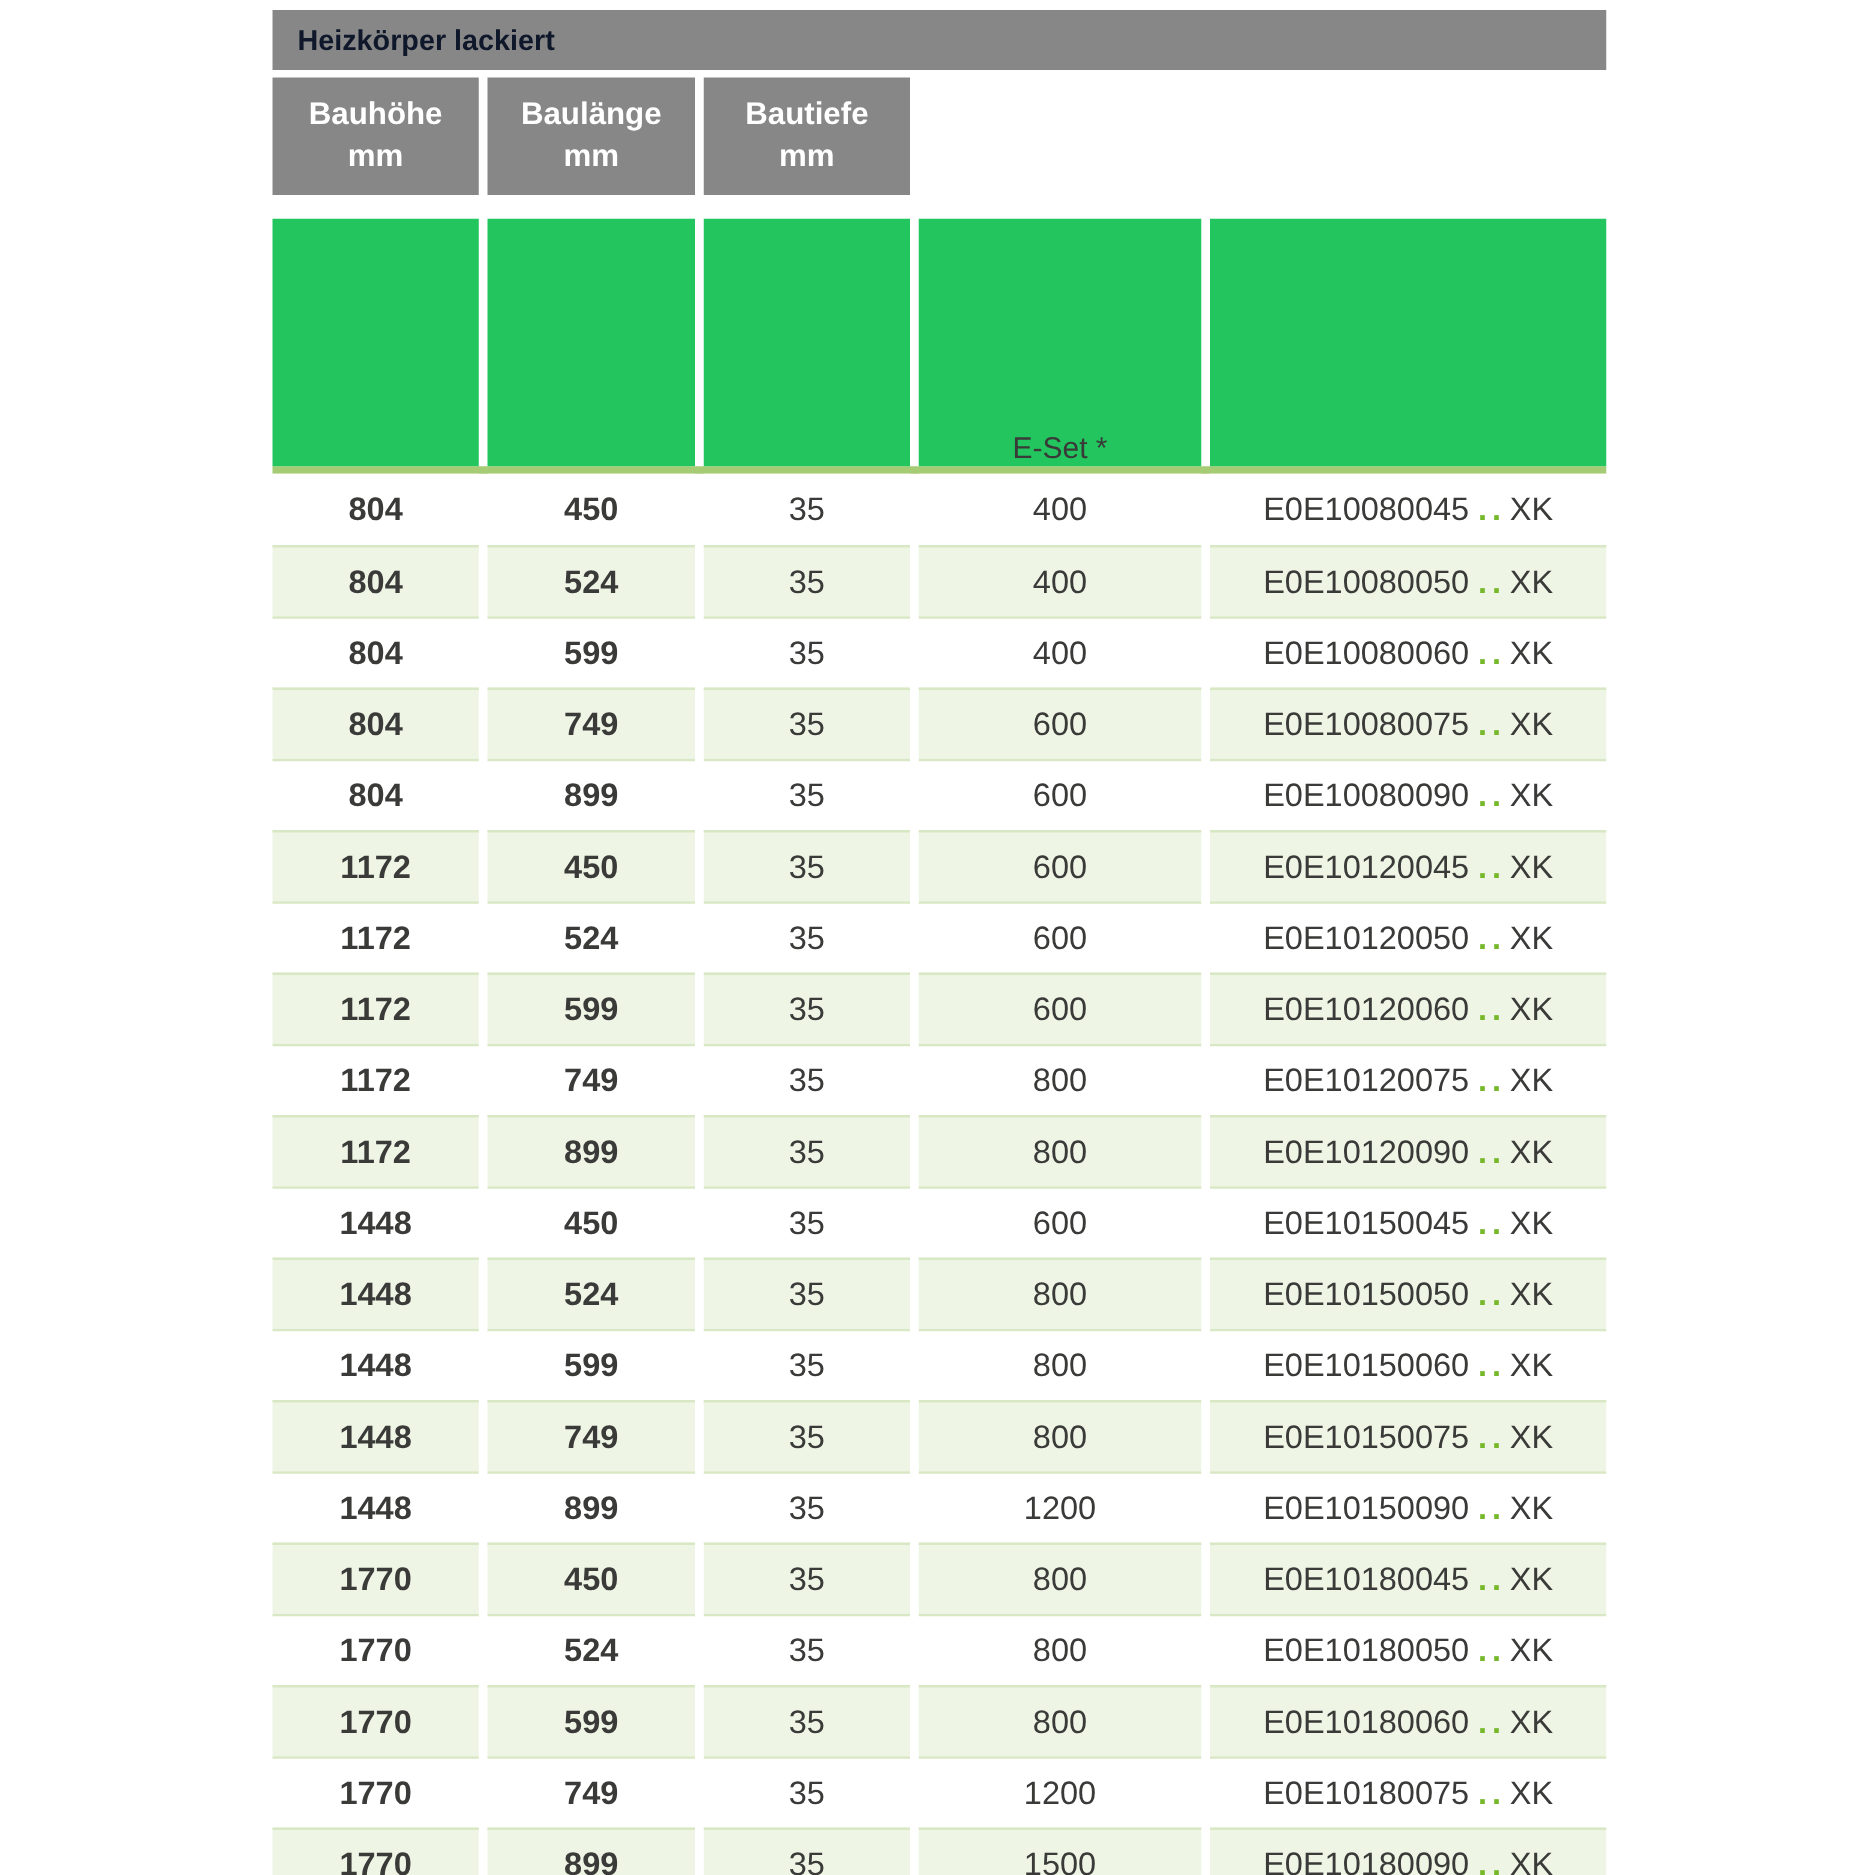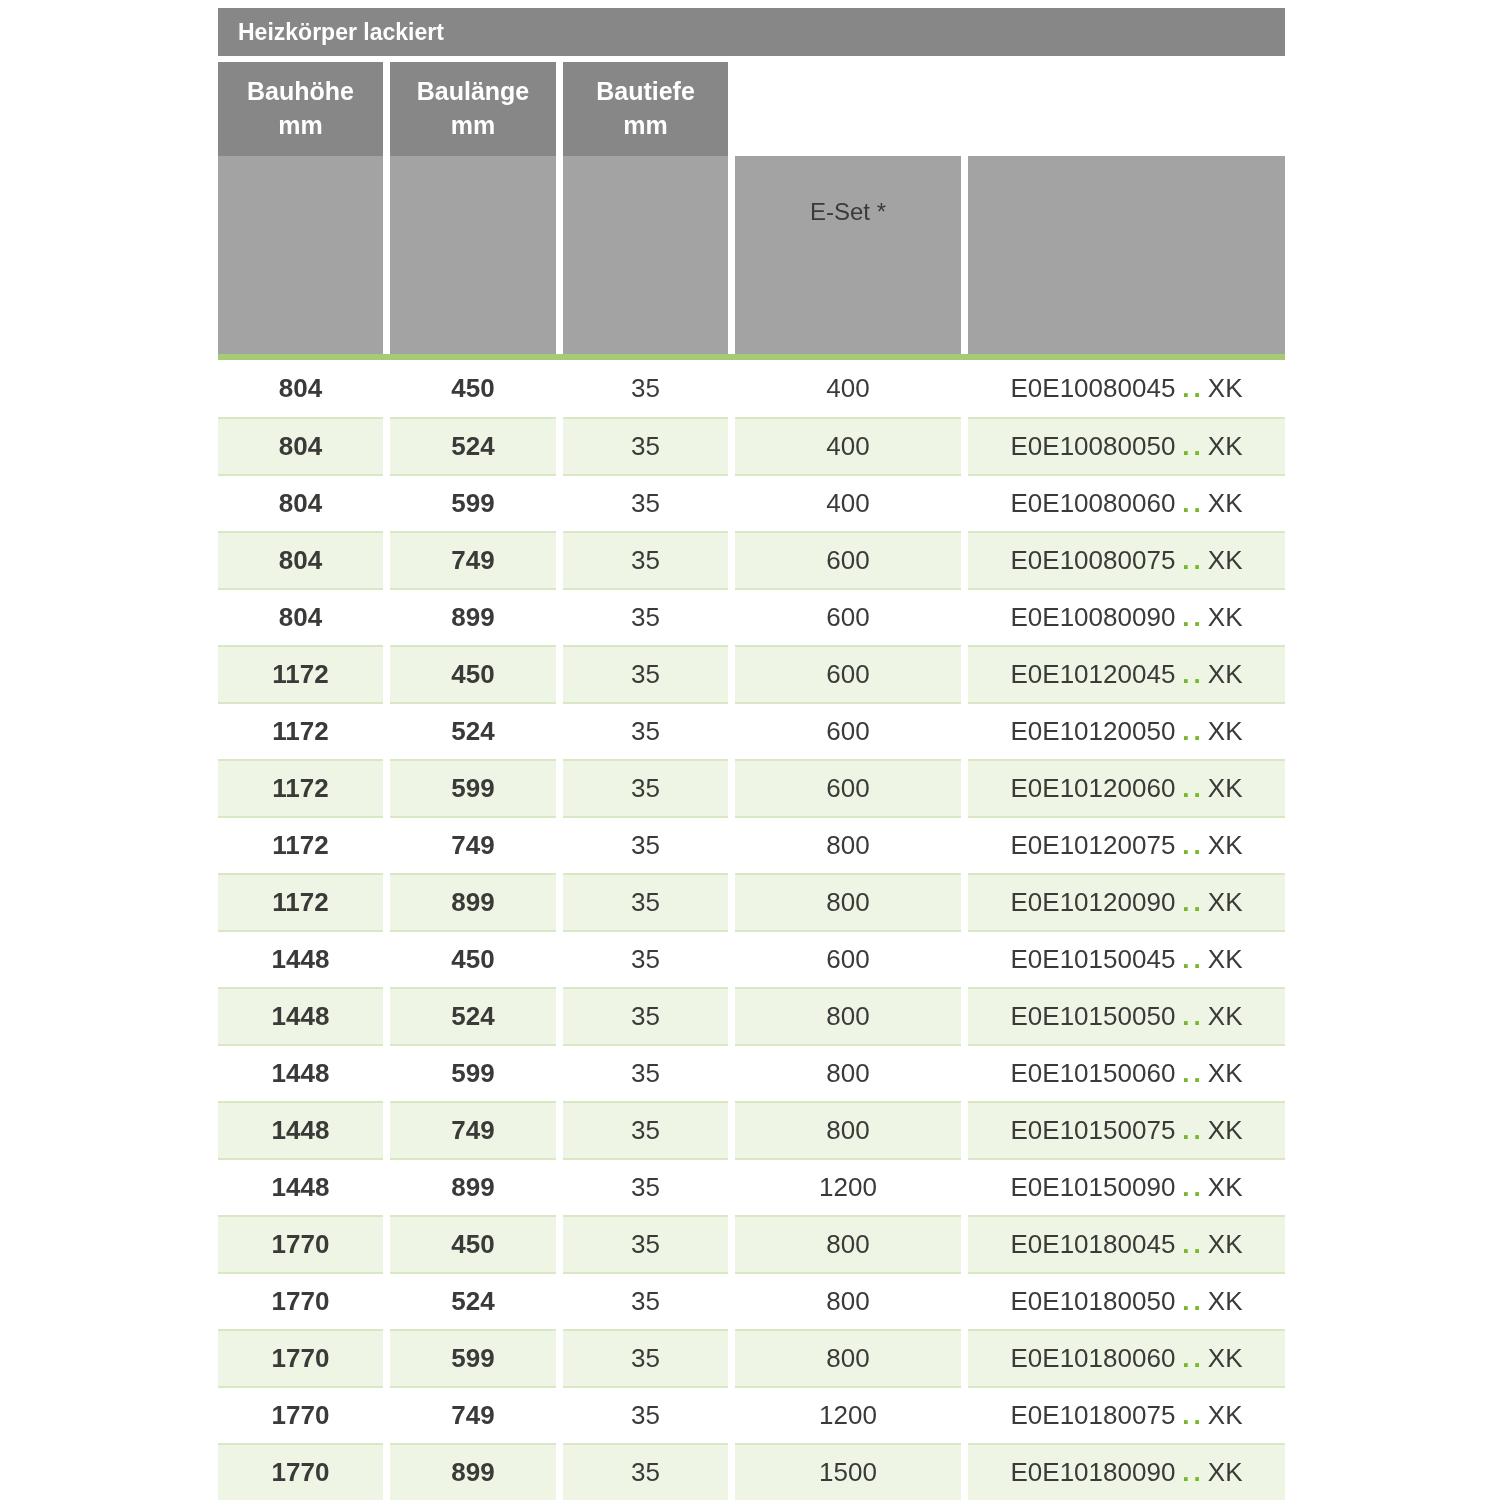--- a/index.html
+++ b/index.html
@@ -18,49 +18,49 @@
     width: 1067px;
   }
   .grid-row {
     display: grid;
     grid-template-columns: 165px 166px 165px 226px 317px;
     column-gap: 7px;
   }
   .title-bar {
     height: 48px;
     background: #878787;
-    color: #ffffff;
+    color: #0f172a;
     font-weight: bold;
     font-size: 23px;
     display: flex;
     align-items: center;
     padding-left: 20px;
     box-sizing: border-box;
     margin-bottom: 6px;
   }
-  .header-row { margin-bottom: 0; }
+  .header-row { margin-bottom: 19px; }
   .hcell {
     background: #878787;
     color: #ffffff;
     font-weight: bold;
     font-size: 25px;
     height: 94px;
     display: flex;
     flex-direction: column;
     justify-content: center;
     align-items: center;
     text-align: center;
     line-height: 1.35;
   }
   .scell {
-    background: #a3a3a3;
+    background: #22c55e;
     height: 198px;
     display: flex;
     justify-content: center;
-    align-items: flex-start;
+    align-items: flex-end;
     padding-top: 42px;
     box-sizing: border-box;
     font-size: 24px;
     color: #3a3a39;
   }
   .divider {
     height: 6px;
     background: #a5cb74;
   }
   .data-row .cell {

